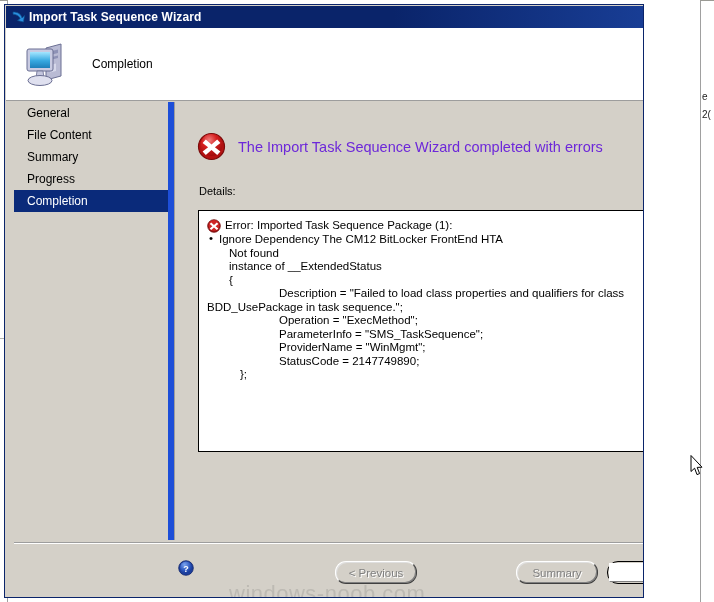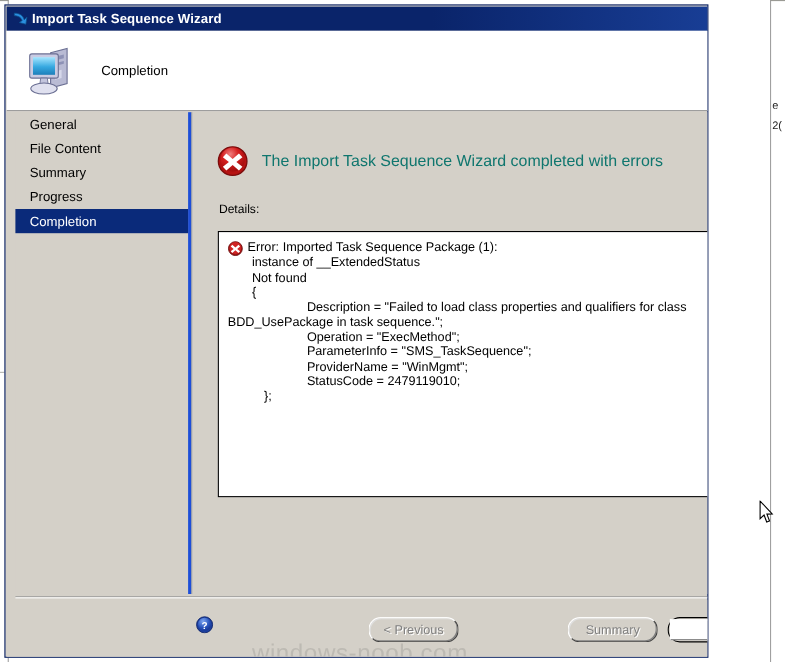--- a/index.html
+++ b/index.html
@@ -132,21 +132,21 @@
     color: #000000;
   }
 
   
   #sidebar {
     position: absolute;
     left: 9px; top: 97px;
     width: 160px;
     height: 438px;
     background: #d4d0c8;
-    border-right: 3px solid #1d4ed8;
+    border-right: 6px solid #1d4ed8;
     box-sizing: border-box;
   }
   .side-item {
     height: 22px;
     line-height: 22px;
     padding-left: 13px;
     font-size: 12px;
     color: #000000;
     white-space: nowrap;
     cursor: default;
@@ -174,21 +174,21 @@
   #headline-row {
     position: absolute;
     left: 22px; top: 30px;
     display: flex;
     align-items: center;
   }
   #headline-icon { width: 29px; height: 29px; flex:0 0 auto; }
   #headline-text {
     margin-left: 12px;
     font-size: 14.5px;
-    color: #0f766e;
+    color: #6d28d9;
     white-space: nowrap;
   }
 
   #details-label {
     position: absolute;
     left: 24px; top: 83px;
     font-size: 11px;
     color: #000;
   }
 
@@ -417,29 +417,30 @@
           <div class="det-head">
             <span class="det-head-icon">
               <svg width="14" height="14" viewBox="0 0 14 14">
                 <circle cx="7" cy="7" r="6.3" fill="#9d1414" stroke="#6d0a0a" stroke-width="0.8"></circle>
                 <circle cx="7" cy="6.4" r="5.4" fill="#cf2424"></circle>
                 <path d="M4.2,3.5 L7,6 L9.8,3.5 L11.3,5.1 L8.6,7.3 L11.3,9.5 L9.8,11.1 L7,8.6 L4.2,11.1 L2.7,9.5 L5.4,7.3 L2.7,5.1 Z" fill="#ffffff"></path>
               </svg>
             </span>
             <span class="det-line">Error: Imported Task Sequence Package (1):</span>
           </div>
+          <div class="det-line det-bullet-row">Ignore Dependency The CM12 BitLocker FrontEnd HTA</div>
+          <div class="det-line ind1">Not found</div>
           <div class="det-line ind1">instance of __ExtendedStatus</div>
-          <div class="det-line ind1">Not found</div>
           <div class="det-line ind-brace">{</div>
           <div class="det-line ind3">Description = "Failed to load class properties and qualifiers for class</div>
           <div class="det-line ind0">BDD_UsePackage in task sequence.";</div>
           <div class="det-line ind3">Operation = "ExecMethod";</div>
           <div class="det-line ind3">ParameterInfo = "SMS_TaskSequence";</div>
           <div class="det-line ind3">ProviderName = "WinMgmt";</div>
-          <div class="det-line ind3">StatusCode = 2479119010;</div>
+          <div class="det-line ind3">StatusCode = 2147749890;</div>
           <div class="det-line ind-endbrace">};</div>
         </div>
       </div>
 
     </div>
 
     <div id="footer-sep"></div>
     <div id="footer-sep2"></div>
     <div id="footer"></div>
 

